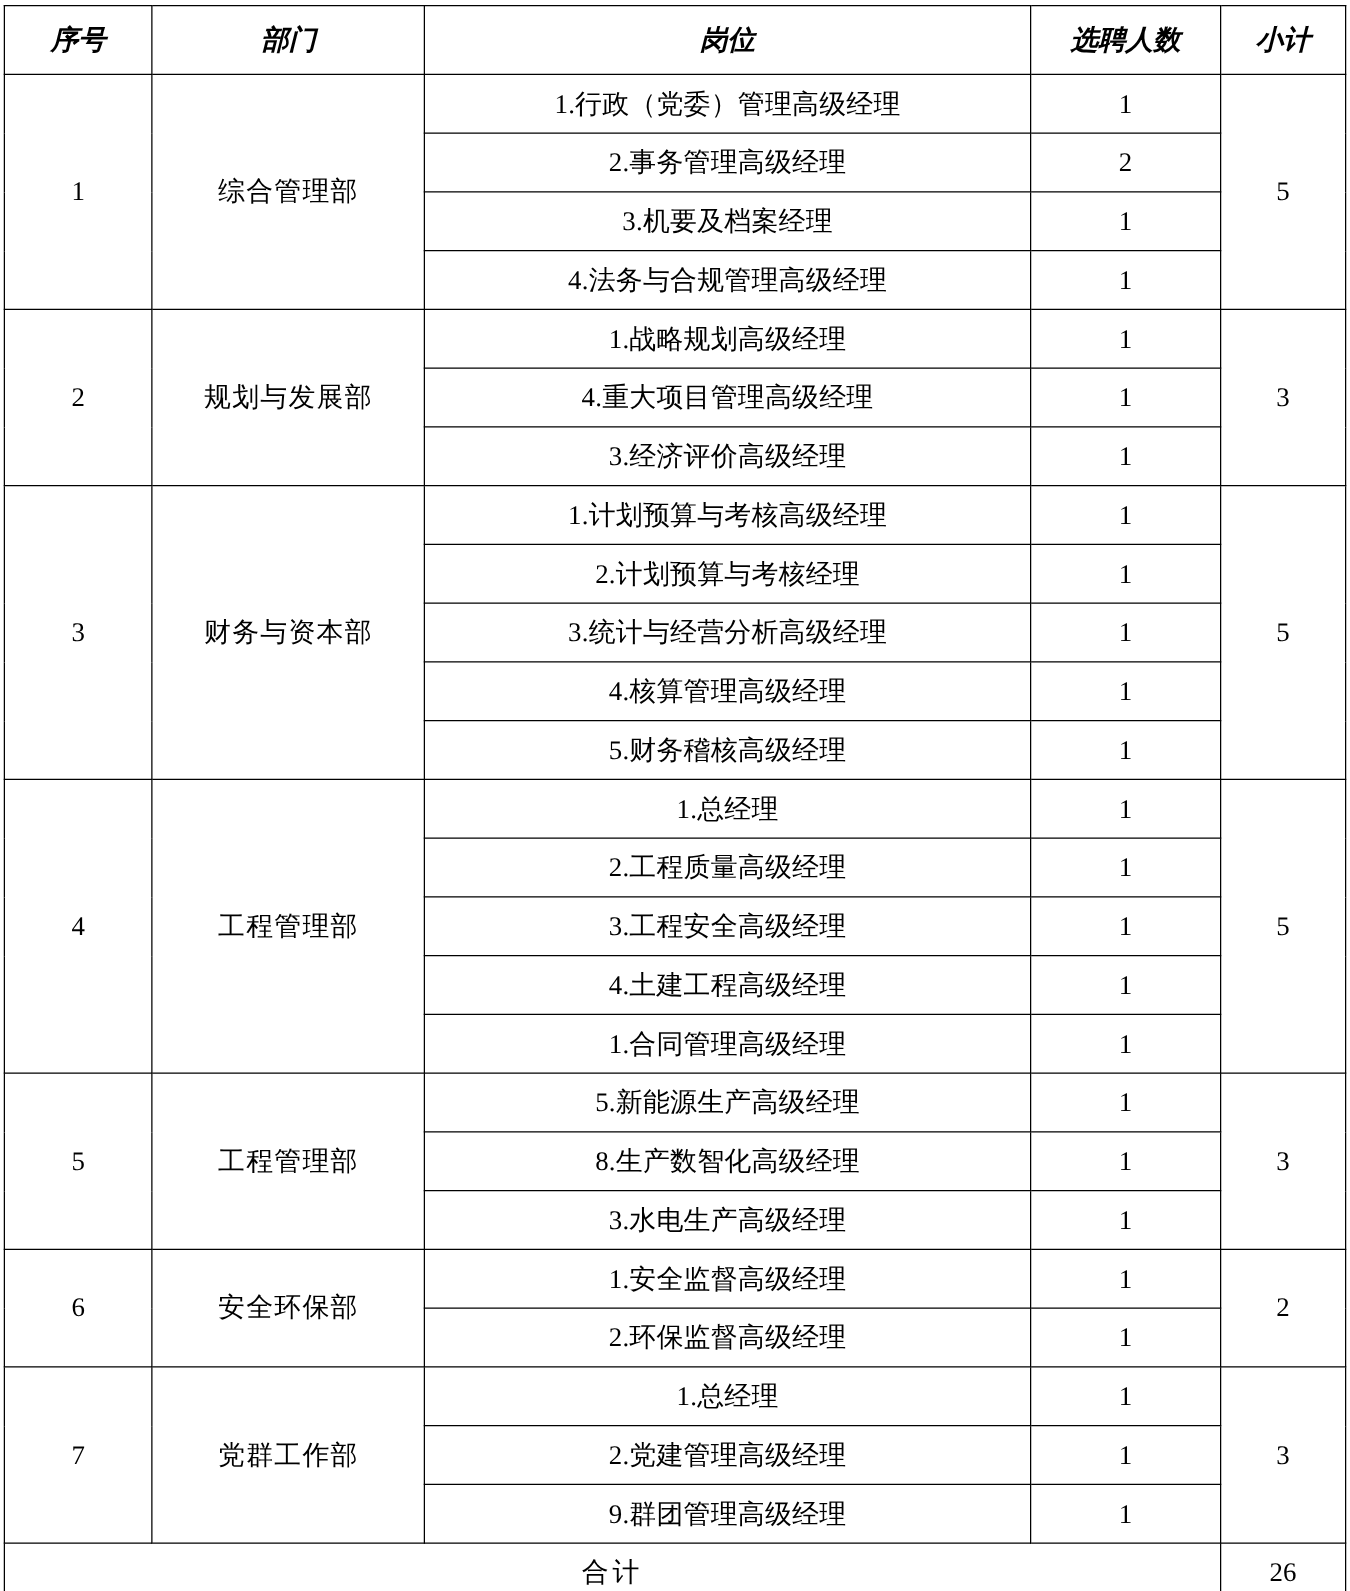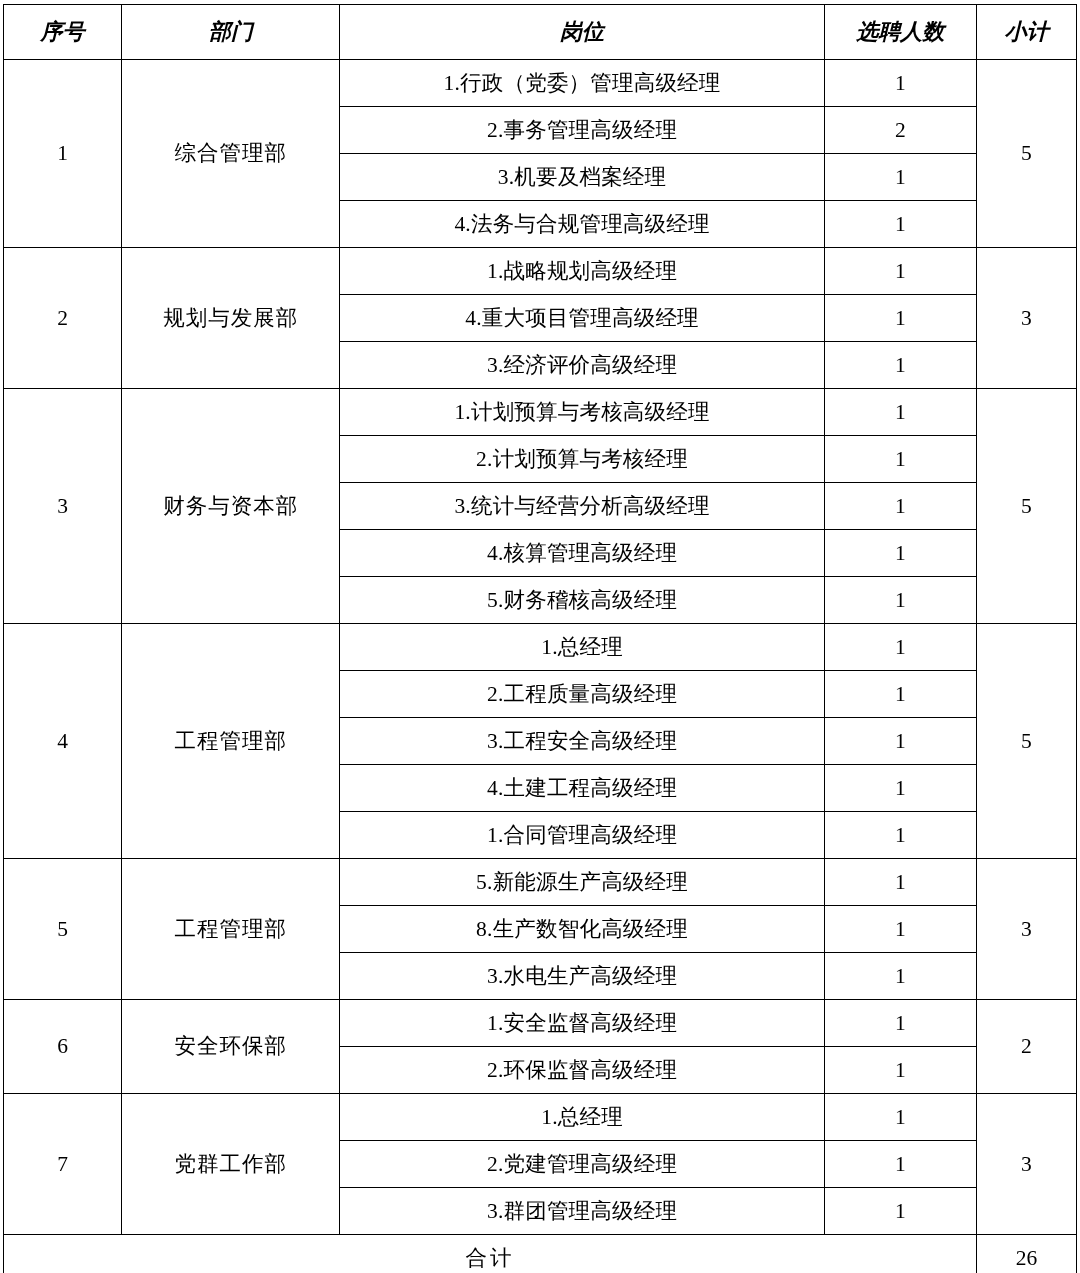--- a/index.html
+++ b/index.html
@@ -196,21 +196,21 @@
         <td class="dept-cell" rowspan="3">党群工作部</td>
         <td class="post-cell">1.总经理</td>
         <td class="count-cell">1</td>
         <td class="sub-cell" rowspan="3">3</td>
       </tr>
       <tr>
         <td class="post-cell">2.党建管理高级经理</td>
         <td class="count-cell">1</td>
       </tr>
       <tr>
-        <td class="post-cell">3.群团管理高级经理</td>
+        <td class="post-cell">9.群团管理高级经理</td>
         <td class="count-cell">1</td>
       </tr>
       <tr class="total-row">
         <td class="total-label" colspan="4">合计</td>
         <td class="total-value">26</td>
       </tr>
     </tbody>
 </table>
 
 </body></html>

